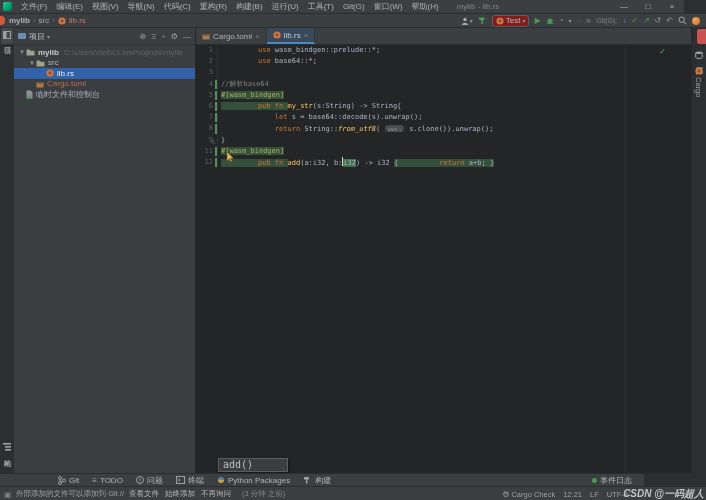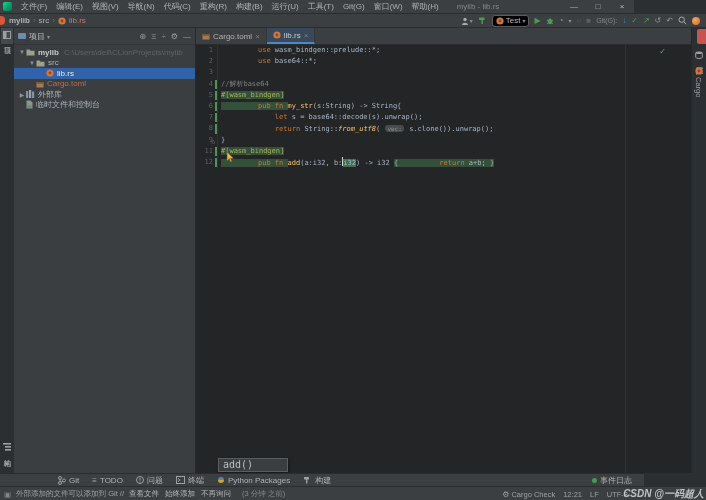--- a/index.html
+++ b/index.html
@@ -1,37 +1,37 @@
 <!DOCTYPE html>
 <html><head>
 <meta charset="utf-8">
 <style>
   html,body{margin:0;padding:0;background:#1b1d1e;}
   #app{position:relative;width:706px;height:500px;background:#2c2f31;overflow:hidden;
        font-family:"Liberation Sans",sans-serif;color:#a7abae;-webkit-font-smoothing:antialiased;}
   
-  #menubar{position:absolute;left:0;top:0;width:634px;height:13px;background:#3c3f41;
+  #menubar{position:absolute;left:0;top:0;width:684px;height:13px;background:#3c3f41;
            display:flex;align-items:center;border-bottom:1px solid #2a2c2e;font-size:8px;}
   #logo{width:9px;height:9px;margin:0 5px 0 3px;border-radius:2px;
         background:linear-gradient(135deg,#21d789,#009a6b 60%,#087a56);}
   #menu-items{display:flex;gap:1px;}
   #menu-items .mi{padding:0 4px;line-height:13px;color:#b0b3b5;cursor:default;}
   #win-title{flex:0 0 auto;margin-left:14px;color:#83878a;}
   #win-controls{margin-left:auto;display:flex;}
   #win-controls .wc{width:24px;text-align:center;line-height:13px;color:#b6b9bb;font-size:8px;}
   
   #navbar{position:absolute;left:0;top:14px;width:706px;height:13px;background:#3c3f41;
           display:flex;align-items:center;border-bottom:1px solid #2a2c2e;font-size:8px;}
   #nav-artifact{width:5px;height:9px;background:#d4593b;border-radius:0 4px 4px 0;margin-right:4px;}
   #breadcrumb{display:flex;align-items:center;gap:3px;}
   #breadcrumb .bc{color:#b0b3b5;} #breadcrumb .bc.last{color:#c57a64;}
   #breadcrumb .sep{color:#6a6e71;}
   #main-toolbar{margin-left:auto;margin-right:6px;display:flex;align-items:center;gap:5px;font-size:8px;}
   .tbtn{display:inline-flex;align-items:center;gap:1px;color:#9da0a3;line-height:12px;}
-  #run-chip{display:inline-flex;align-items:center;gap:2px;background:#000000;border:1px solid #5a5e60;
+  #run-chip{display:inline-flex;align-items:center;gap:2px;background:#7f1d1d;border:1px solid #5a5e60;
             border-radius:3px;padding:0 3px;height:10px;color:#bbbebf;}
   .git-label{color:#84888b;font-size:7px;}
   
   #main{position:absolute;left:0;top:28px;width:706px;height:445px;}
   .stripe{position:absolute;top:0;bottom:0;width:14px;background:#2c2f31;display:flex;
           flex-direction:column;align-items:center;}
   #stripe-left{left:0;border-right:1px solid #26282a;justify-content:space-between;}
   #stripe-right{right:0;border-left:1px solid #26282a;}
   .vtab{writing-mode:vertical-rl;font-size:7.5px;color:#9da0a3;display:flex;align-items:center;
         gap:2px;padding:3px 1px;}
@@ -327,31 +327,20 @@
             <span class="arrow"></span>
             <span class="ticon">
               <svg width="8" height="8">
                 <rect x="0.5" y="2" width="7" height="5.5" fill="#a97a4e"></rect>
                 <rect x="0.5" y="2" width="7" height="1.8" fill="#7c5734"></rect>
               </svg>
             </span>
             <span style="color: rgb(188, 108, 85);">Cargo.toml</span>
           </div>
           <div class="trow" style="padding-left: 4px;">
-            <span class="arrow">▶</span>
-            <span class="ticon">
-              <svg width="9" height="8">
-                <rect x="0" y="1" width="2.2" height="7" fill="#7d93a8"></rect>
-                <rect x="3" y="0" width="2.2" height="8" fill="#9aa3ab"></rect>
-                <rect x="6" y="1.5" width="2.2" height="6.5" fill="#7d93a8"></rect>
-              </svg>
-            </span>
-            <span>外部库</span>
-          </div>
-          <div class="trow" style="padding-left: 4px;">
             <span class="arrow"></span>
             <span class="ticon">
               <svg width="7" height="9">
                 <path d="M0.5 0.5h4l2 2v6h-6z" fill="#8c9296"></path>
                 <rect x="1.5" y="5.5" width="4" height="2" fill="#5f8f5a"></rect>
               </svg>
             </span>
             <span>临时文件和控制台</span>
           </div>
         </div>

